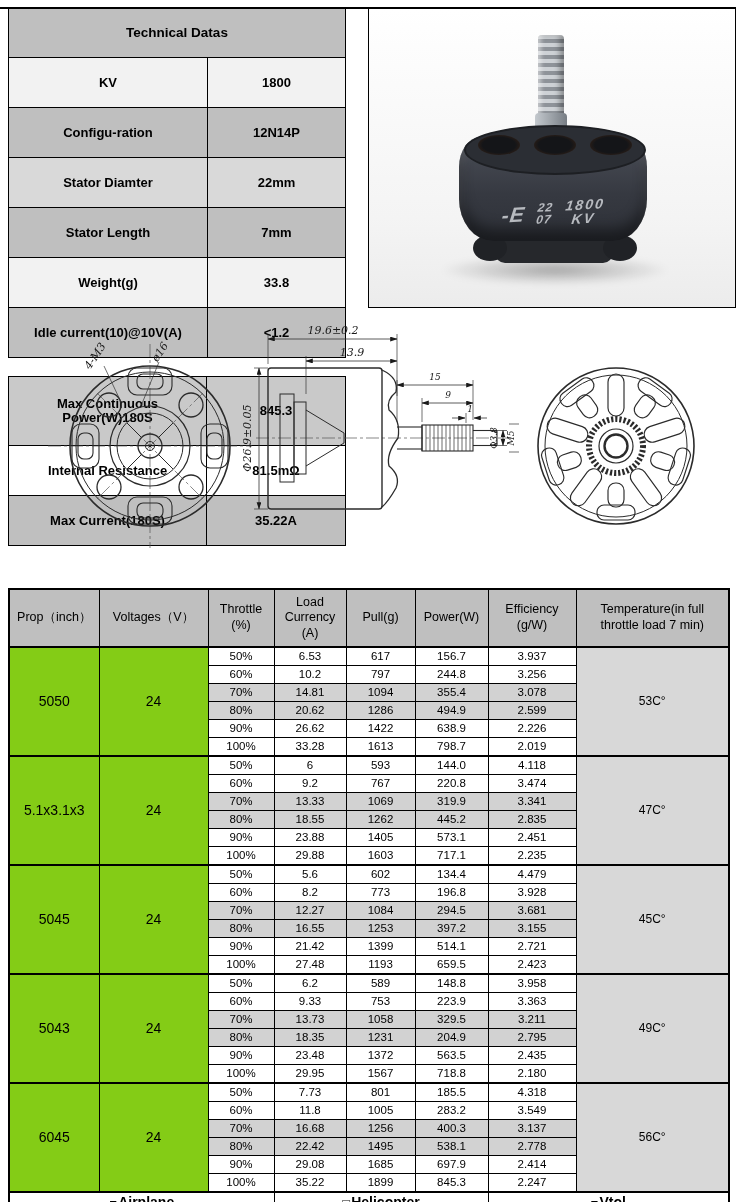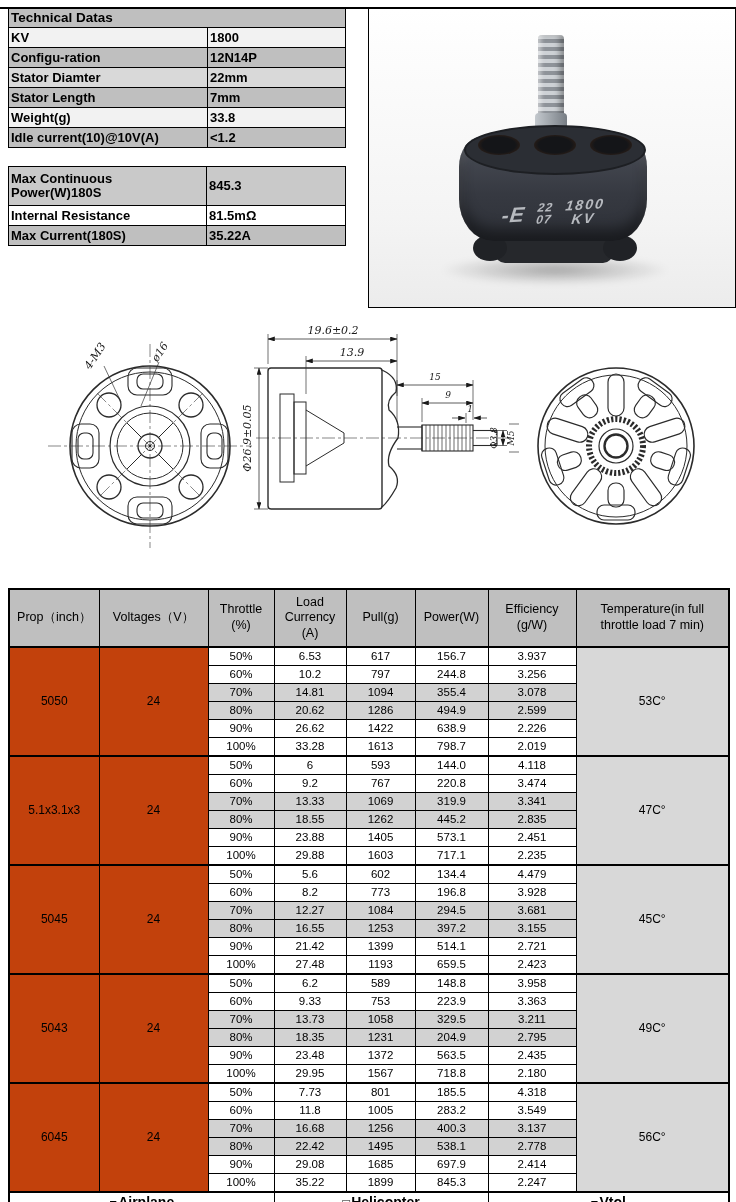--- a/index.html
+++ b/index.html
@@ -3,22 +3,22 @@
 <meta charset="utf-8">
 <style>
   html,body{margin:0;padding:0;background:#fff;}
   #page{position:relative;width:736px;height:1202px;background:#fff;
         font-family:"Liberation Sans",sans-serif;color:#000;overflow:hidden;}
   .top-rule{position:absolute;top:7px;left:0;width:736px;height:2px;background:#000;}
 
   
   .spec-wrap{position:absolute;top:8px;left:8px;width:338px;}
   table.spec{border-collapse:collapse;width:338px;font-weight:bold;font-size:13px;}
-  table.spec td{border:1.5px solid #000;text-align:left;vertical-align:middle;
-                padding:0 2px;height:19px;line-height:1.05;}
+  table.spec td{border:1.5px solid #000;text-align:center;vertical-align:middle;
+                padding:15px 2px;height:19px;line-height:1.05;}
   table.spec td.lbl{width:199px;}
   table.spec td.val{width:139px;}
   tr.r-hdr td{background:#bfbfbf;height:18px;font-size:13.5px;}
   tr.r-gray td{background:#bfbfbf;}
   tr.r-mid td{background:#d9d9d9;}
   tr.r-light td{background:#f2f2f2;}
   tr.r-white td{background:#ffffff;}
   tr.r-g2 td{background:#c9c9c9;}
   tr.r-tall td{height:38px;}
   .spec-gap{height:18px;}
@@ -69,21 +69,21 @@
 
   
   .perf-wrap{position:absolute;top:588px;left:8px;}
   table.perf{border-collapse:collapse;table-layout:fixed;width:720px;border:2px solid #000;}
   table.perf th,table.perf td{border:1px solid #000;text-align:center;vertical-align:middle;
                               padding:0;overflow:hidden;}
   table.perf thead th{background:#bfbfbf;height:56px;font-weight:normal;font-size:12.5px;
                       line-height:1.25;border-bottom:2px solid #000;}
   table.perf tbody td{height:17px;line-height:17px;font-size:11.5px;background:#fff;}
   table.perf td.shade{background:#d2d2d2;}
-  table.perf td.merge-cell{font-size:12px;background:#c2410c;}
+  table.perf td.merge-cell{font-size:14px;background:#84cc16;}
   table.perf td.temp-bg{background:#d8d8d8;font-size:12px;}
   table.perf tr.group-start td{border-top:2px solid #000;}
   table.perf tfoot td{border-top:2px solid #000;height:19px;line-height:19px;
                       font-weight:bold;font-size:14px;background:#fff;}
   .cbx{display:inline-block;margin-right:1px;font-size:13px;vertical-align:-1px;}
 </style>
 </head>
 <body>
 
 <div id="page">

